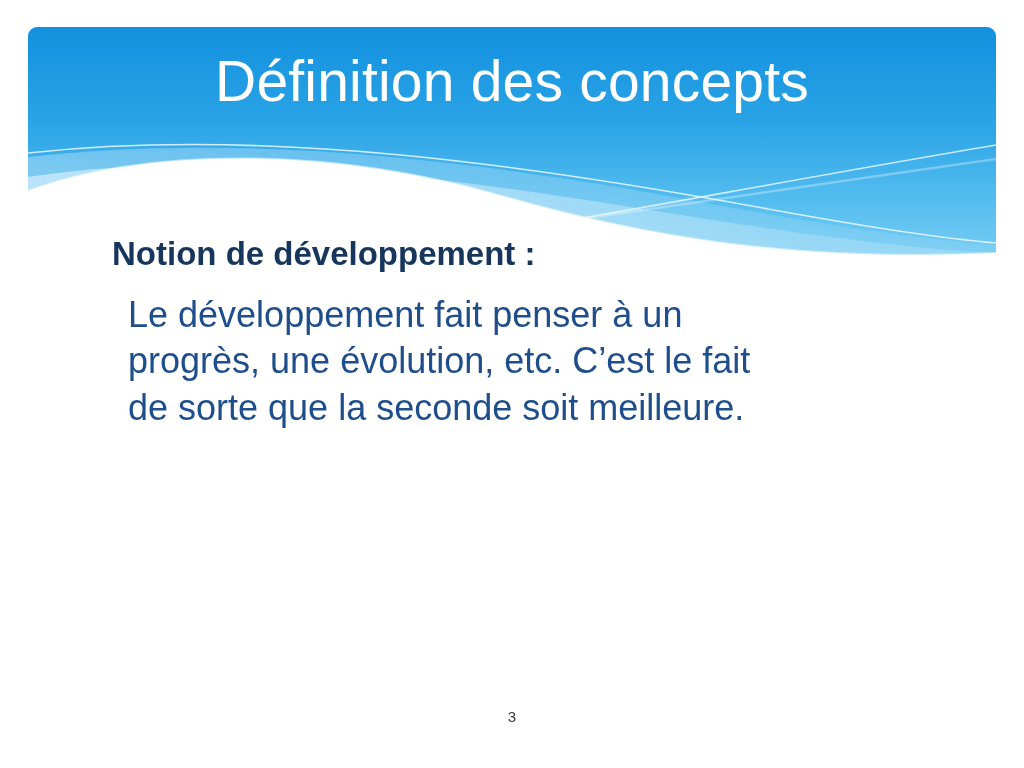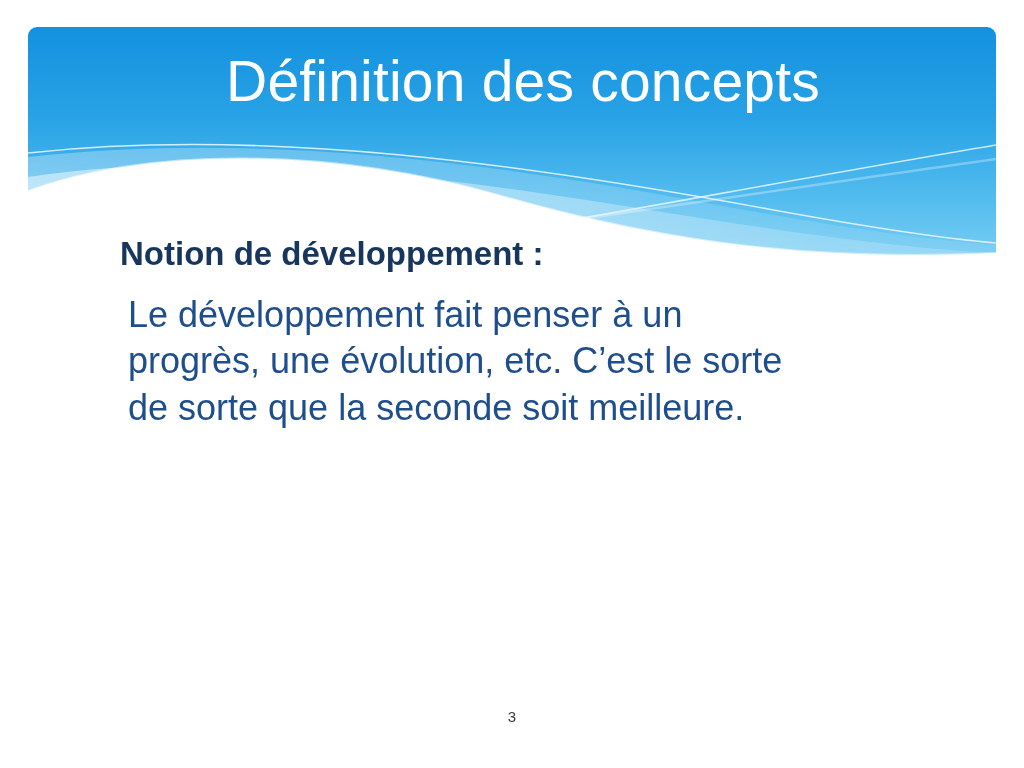--- a/index.html
+++ b/index.html
@@ -47,36 +47,35 @@
     top: 52px;
     width: 968px;
     text-align: center;
     color: #ffffff;
     font-size: 57px;
     font-weight: 300;
     letter-spacing: 0.2px;
     line-height: 1.05;
     white-space: nowrap;
     font-family: "Liberation Sans", sans-serif;
-    padding-left: 11px;
   }
 
   
   #body-block {
     position: absolute;
     left: 112px;
     top: 232px;
     width: 830px;
   }
   #body-heading {
     color: #17365d;
     font-size: 33px;
     font-weight: bold;
     line-height: 1.32;
-    margin: 0 0 16px 8px;
+    margin: 0 0 16px 0;
     font-family: "Liberation Sans", sans-serif;
   }
   #body-paragraph {
     color: #1f4e8c;
     font-size: 36px;
     font-weight: normal;
     line-height: 1.30;
     margin: 16px;
     font-family: "Liberation Sans", sans-serif;
   }
@@ -149,20 +148,20 @@
       </g>
     </svg>
   </div>
 
   <div id="slide-title">Définition des concepts</div>
 
   <div id="body-block">
     <div id="body-heading">Notion de développement :</div>
     <div id="body-paragraph">
       <span class="line">Le développement fait penser à un</span>
-      <span class="line">progrès, une évolution, etc. C’est le sorte</span>
+      <span class="line">progrès, une évolution, etc. C’est le fait</span>
       <span class="line">de sorte que la seconde soit meilleure.</span>
     </div>
   </div>
 
   <div id="page-number">3</div>
 
 </div>
 
 </body></html>

